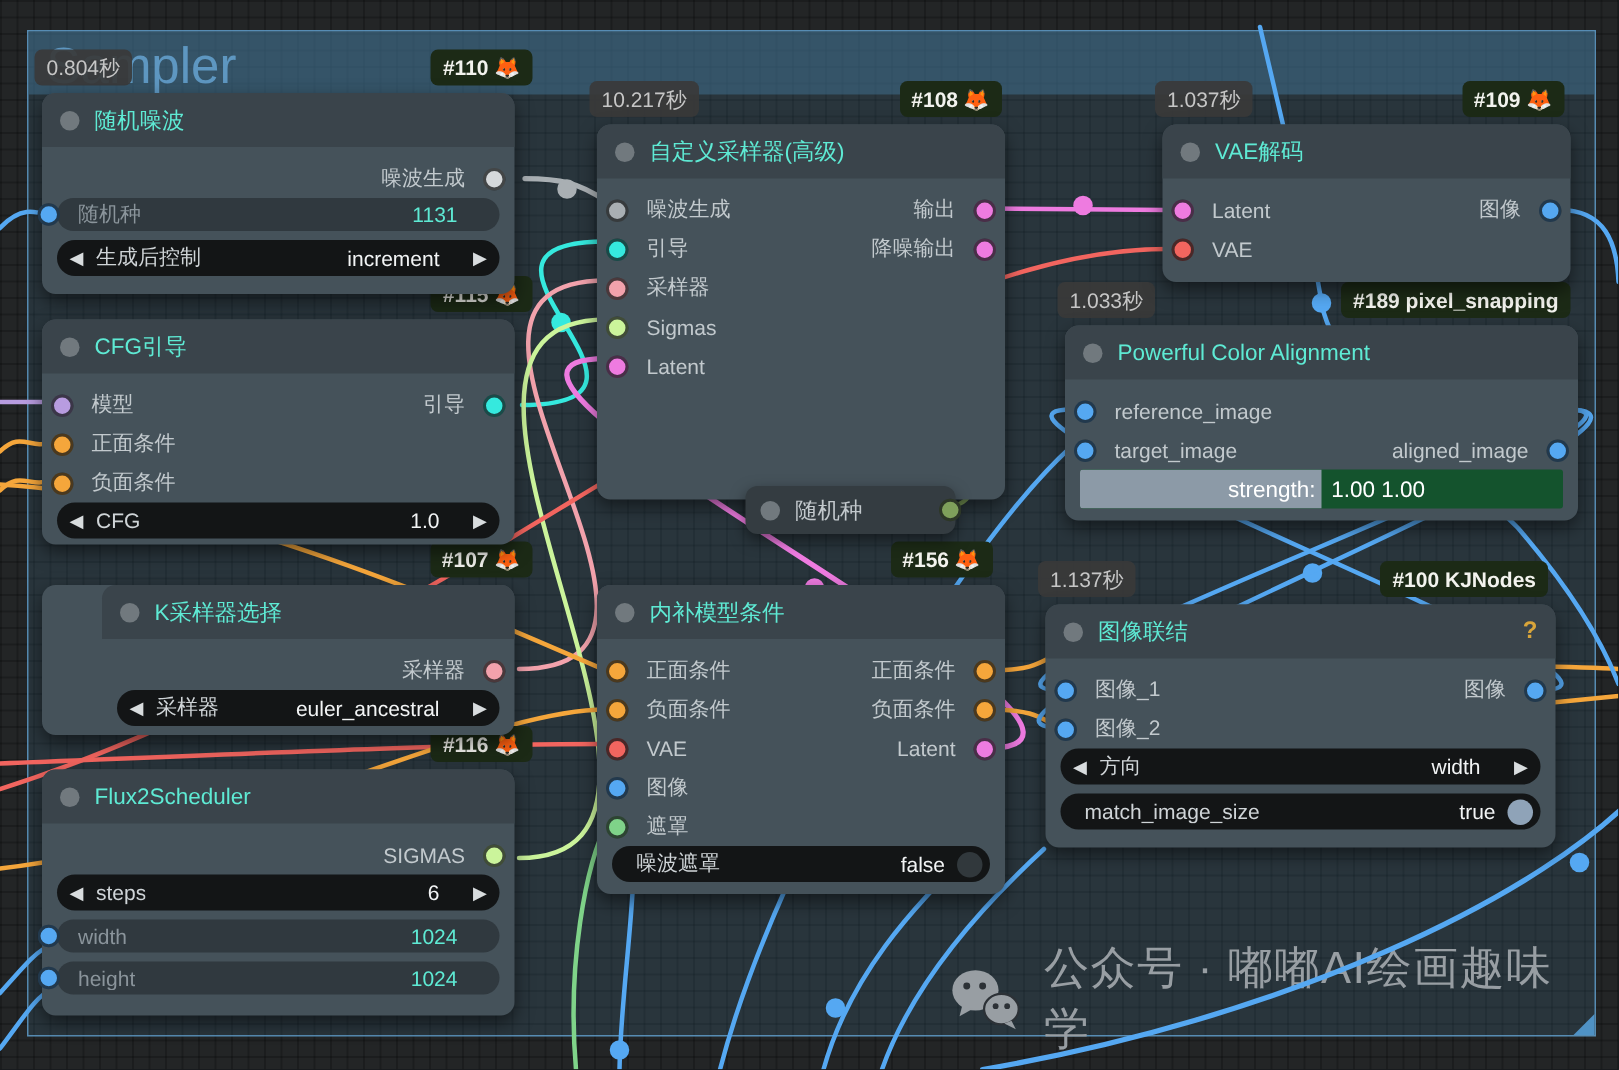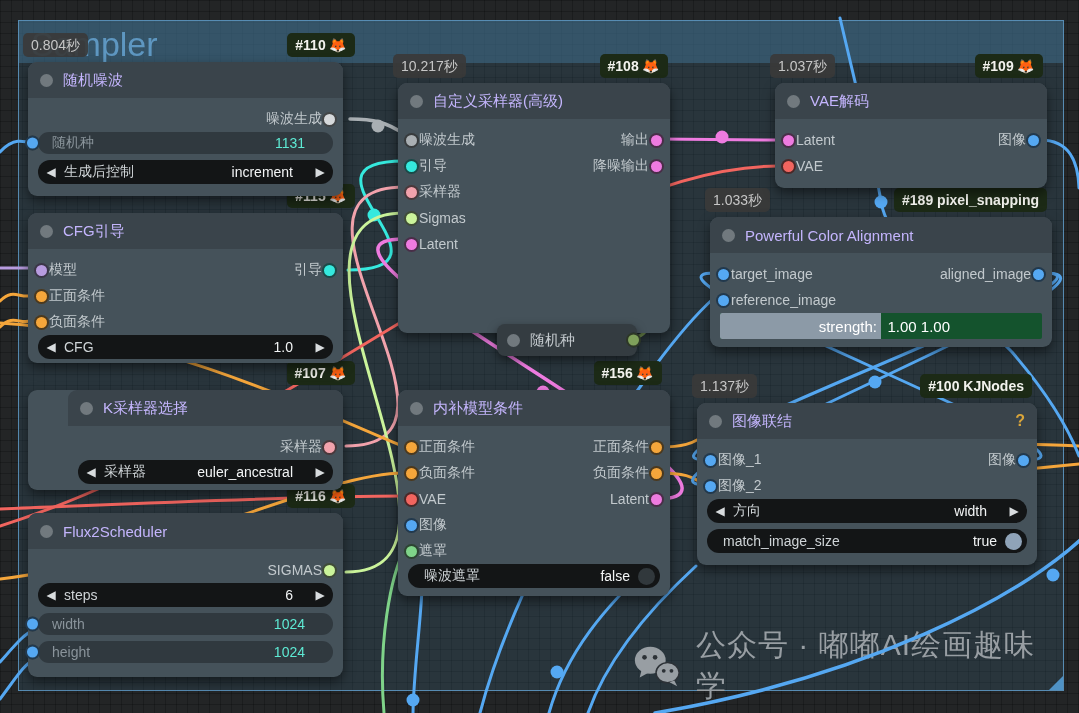--- a/index.html
+++ b/index.html
@@ -22,25 +22,25 @@
   svg.wires{position:absolute;left:0;top:0;pointer-events:none;}
   .badge{position:absolute;height:20px;line-height:20px;border-radius:5px;
     padding:2px 8px;font-size:14px;white-space:nowrap;}
   .badge-time{background:rgba(58,58,58,.92);color:#C6C6C6;}
   .badge-id{background:#1c2a16;color:#F3F3EE;font-weight:bold;}
   .node{position:absolute;background:#45525A;border-radius:9px;
     box-shadow:0 5px 12px rgba(0,0,0,.5);box-sizing:border-box;}
   .node-titlebar{height:36px;background:#3A444B;border-radius:9px 9px 0 0;
     display:flex;align-items:center;padding:0 12px;gap:10px;}
   .node-title-dot{width:13px;height:13px;border-radius:50%;background:#71797E;flex:none;}
-  .node-title{font-size:15px;color:#c4b5fd;white-space:nowrap;flex:1;}
+  .node-title{font-size:15px;color:#5eead4;white-space:nowrap;flex:1;}
   .node-help{font-size:16px;font-weight:bold;color:#D9A53A;}
   .node-body{padding-top:8px;}
   .slot-row{height:26px;display:flex;align-items:center;padding:0 6px;position:relative;}
-  .slot-in,.slot-out{display:flex;align-items:center;gap:0;font-size:14px;color:#C2C9CD;}
+  .slot-in,.slot-out{display:flex;align-items:center;gap:12px;font-size:14px;color:#C2C9CD;}
   .slot-out{margin-left:auto;}
   .slot-dot{width:11px;height:11px;border-radius:50%;border:2px solid rgba(18,20,21,.75);
     box-sizing:content-box;flex:none;}
   .widget{margin:0 10px 6px 10px;height:24px;border-radius:12px;background:#131516;
     display:flex;align-items:center;font-size:14px;color:#CFD4D7;position:relative;}
   .widget.disabled{background:rgba(27,32,35,.5);color:#8A949B;height:22px;}
   .widget .arrow{width:26px;text-align:center;color:#D8DCDE;font-size:12px;flex:none;cursor:pointer;}
   .widget .wlabel{white-space:nowrap;overflow:hidden;}
   .widget .wvalue{margin-left:auto;color:#F2F4F5;white-space:nowrap;}
   .widget.combo .wvalue{margin-right:14px;}
@@ -387,31 +387,31 @@
       </div>
       <div class="node" style="left: 710px; top: 217px; width: 342px; height: 130px;">
         <div class="node-titlebar">
           <span class="node-title-dot"></span>
           <span class="node-title">Powerful Color Alignment</span>
         </div>
         <div class="node-body">
           <div class="slot-row">
             <div class="slot-in">
               <span class="slot-dot " style="background: rgb(85, 168, 242);"></span>
+              <span>reference_image</span>
+            </div>
+          </div>
+          <div class="slot-row">
+            <div class="slot-in">
+              <span class="slot-dot " style="background: rgb(85, 168, 242);"></span>
               <span>target_image</span>
             </div>
             <div class="slot-out">
               <span>aligned_image</span>
               <span class="slot-dot " style="background: rgb(85, 168, 242);"></span>
-            </div>
-          </div>
-          <div class="slot-row">
-            <div class="slot-in">
-              <span class="slot-dot " style="background: rgb(85, 168, 242);"></span>
-              <span>reference_image</span>
             </div>
           </div>
           <div class="slider">
             <div class="slider-fill" style="width: 50%;"></div>
             <div class="slider-label" style="right: 50%; padding-right: 4px;">strength:</div>
             <div class="slider-value" style="left: 52%;">1.00  1.00</div>
           </div>
         </div>
       </div>
       <div class="node" style="left: 697px; top: 403px; width: 340px; height: 162px;">

